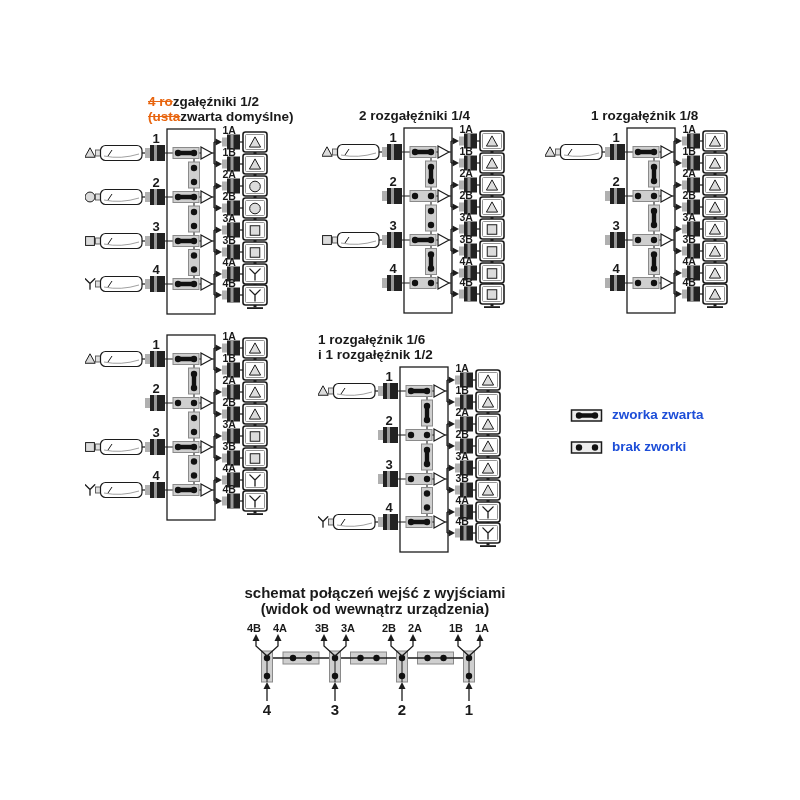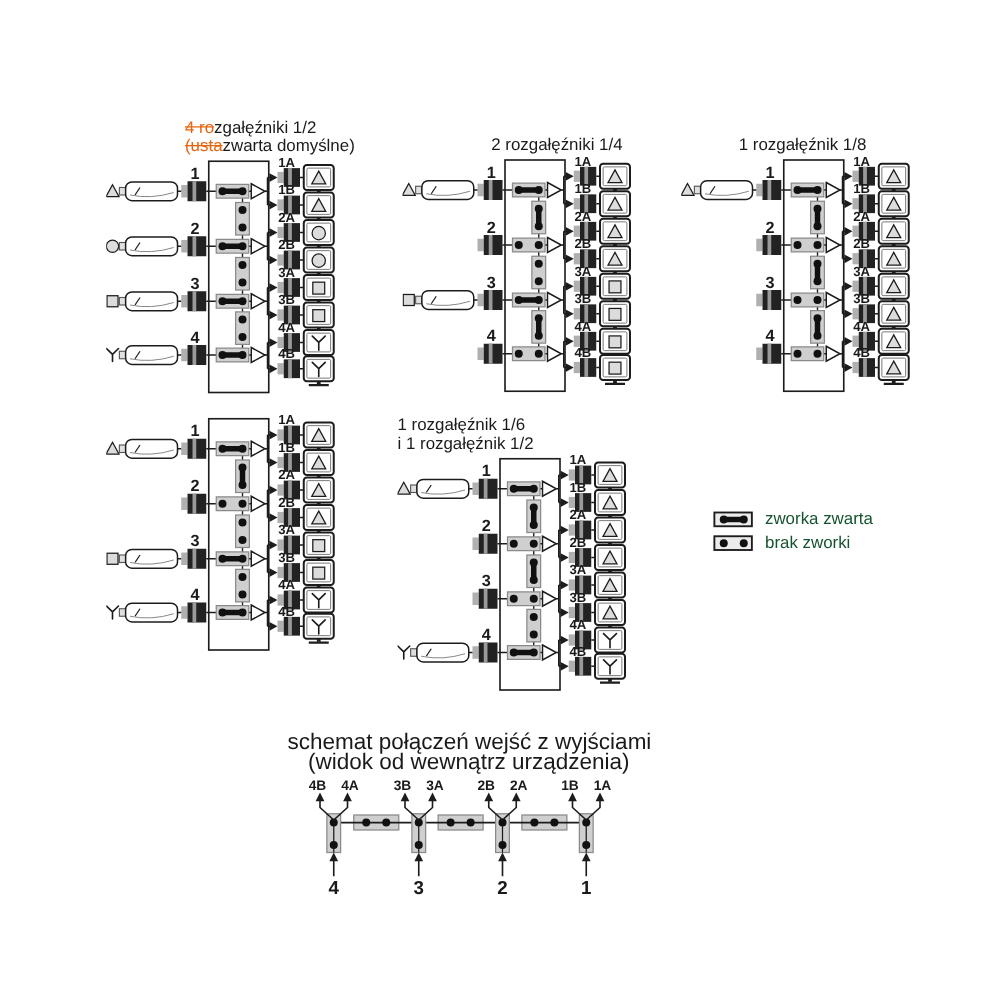--- a/index.html
+++ b/index.html
@@ -1,31 +1,31 @@
 <!DOCTYPE html>
 <html style="--hl: #e8650f;"><head>
 <meta charset="utf-8">
 <style>
   *{margin:0;padding:0;box-sizing:border-box}
   html,body{width:800px;height:800px;background:#fff;font-family:"Liberation Sans",sans-serif}
   .sheet{position:relative;width:800px;height:800px;background:#fff;overflow:hidden}
   .splitter{position:absolute;width:195px}
-  .splitter .title{font-weight:normal;font-size:13.5px;line-height:15px;color:#1a1a1a;white-space:nowrap;margin-bottom:2px}
+  .splitter .title{font-weight:bold;font-size:13.5px;line-height:15px;color:#1a1a1a;white-space:nowrap;margin-bottom:2px}
   .splitter .title .hl{color:var(--hl,#e8650f);text-decoration:line-through}
   .p0{left:85px;top:94px}.p0 .title{margin-left:63px}
-  .p1{left:322px;top:108px}.p1 .title{margin-left:71px}
+  .p1{left:322px;top:108px}.p1 .title{margin-left:37px}
   .p2{left:545px;top:108px}.p2 .title{margin-left:46px}
   .p3{left:85px;top:332px}.p3 .title{margin-left:62px}
   .p4{left:318px;top:332px}.p4 .title{}
   .legend{position:absolute;left:570px;top:406px}
   .legend-row{display:flex;align-items:center;gap:8px;height:17px}
-  .legend-row + .legend-row{margin-top:2px}
-  .legend-row span{font-weight:normal;font-size:13.5px;color:#14532d;white-space:nowrap}
+  .legend-row + .legend-row{margin-top:15px}
+  .legend-row span{font-weight:bold;font-size:13.5px;color:#1d4ed8;white-space:nowrap}
   .conn{position:absolute;left:230px;top:585px;width:290px;text-align:center}
-  .conn .map-title{font-weight:normal;font-size:18px;line-height:16px;color:#1a1a1a;white-space:nowrap}
+  .conn .map-title{font-weight:bold;font-size:15px;line-height:16px;color:#1a1a1a;white-space:nowrap}
   .conn svg{margin-top:5px;margin-left:15px;display:block}
 </style>
 </head>
 <body>
 
 <div class="sheet">
 
   <section class="splitter p0">
     <div class="title">
         <div><span class="hl">4 ro</span><span>zgałęźniki 1/2</span></div>

